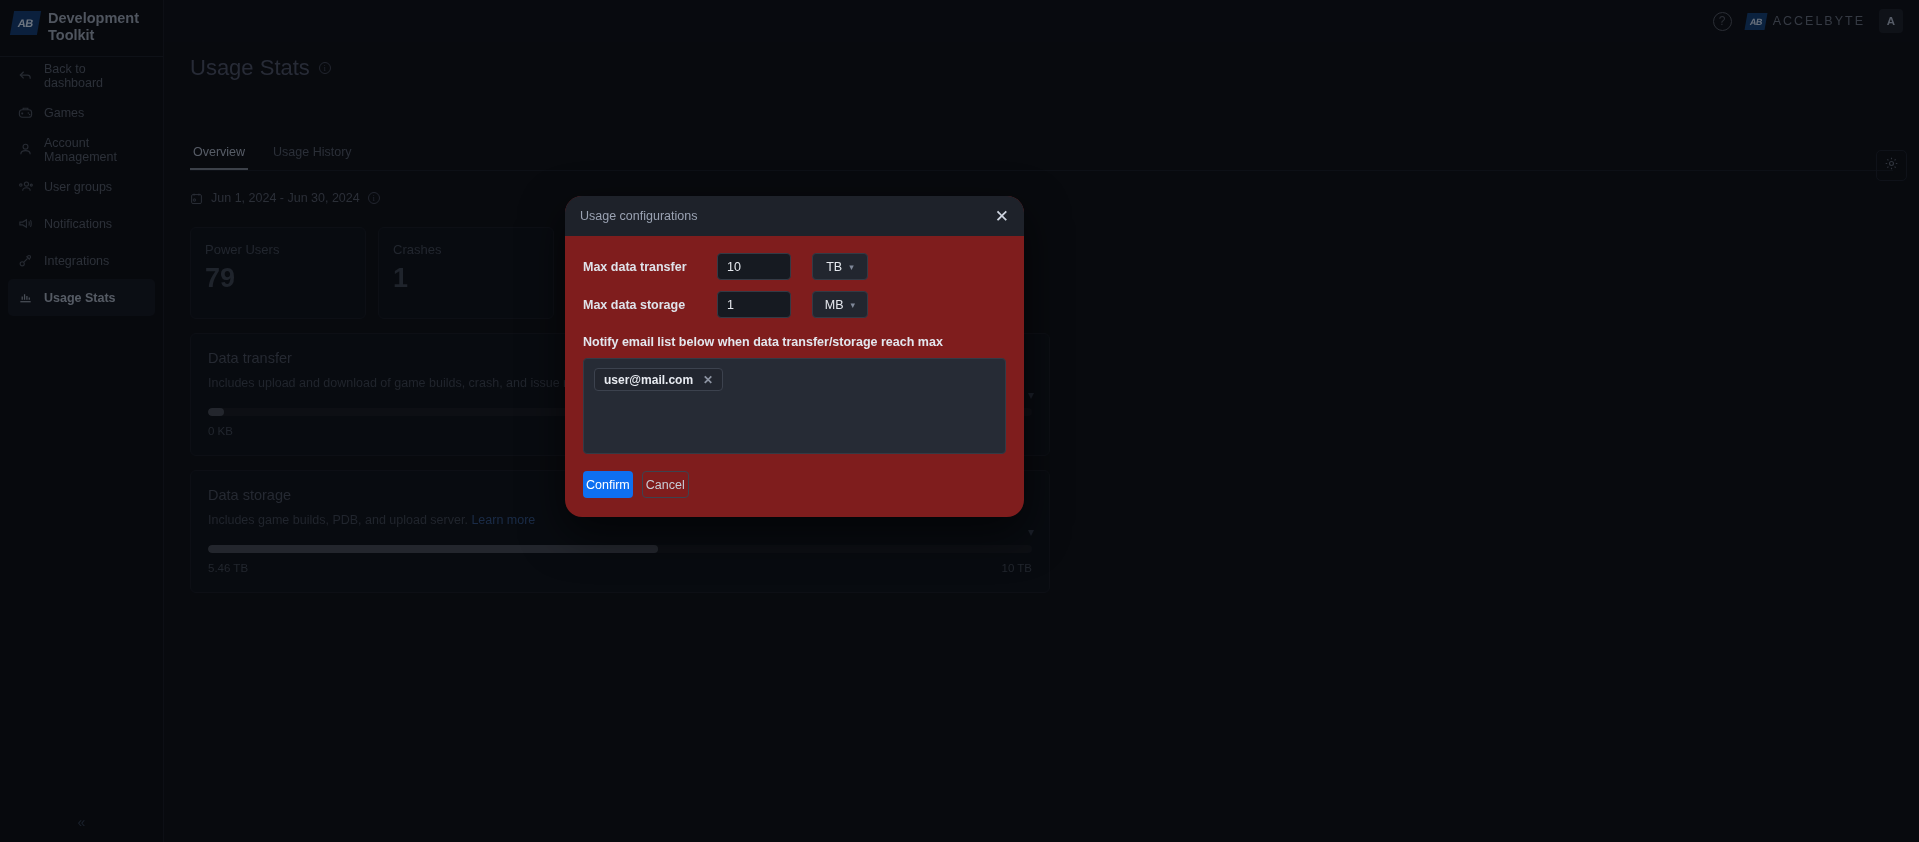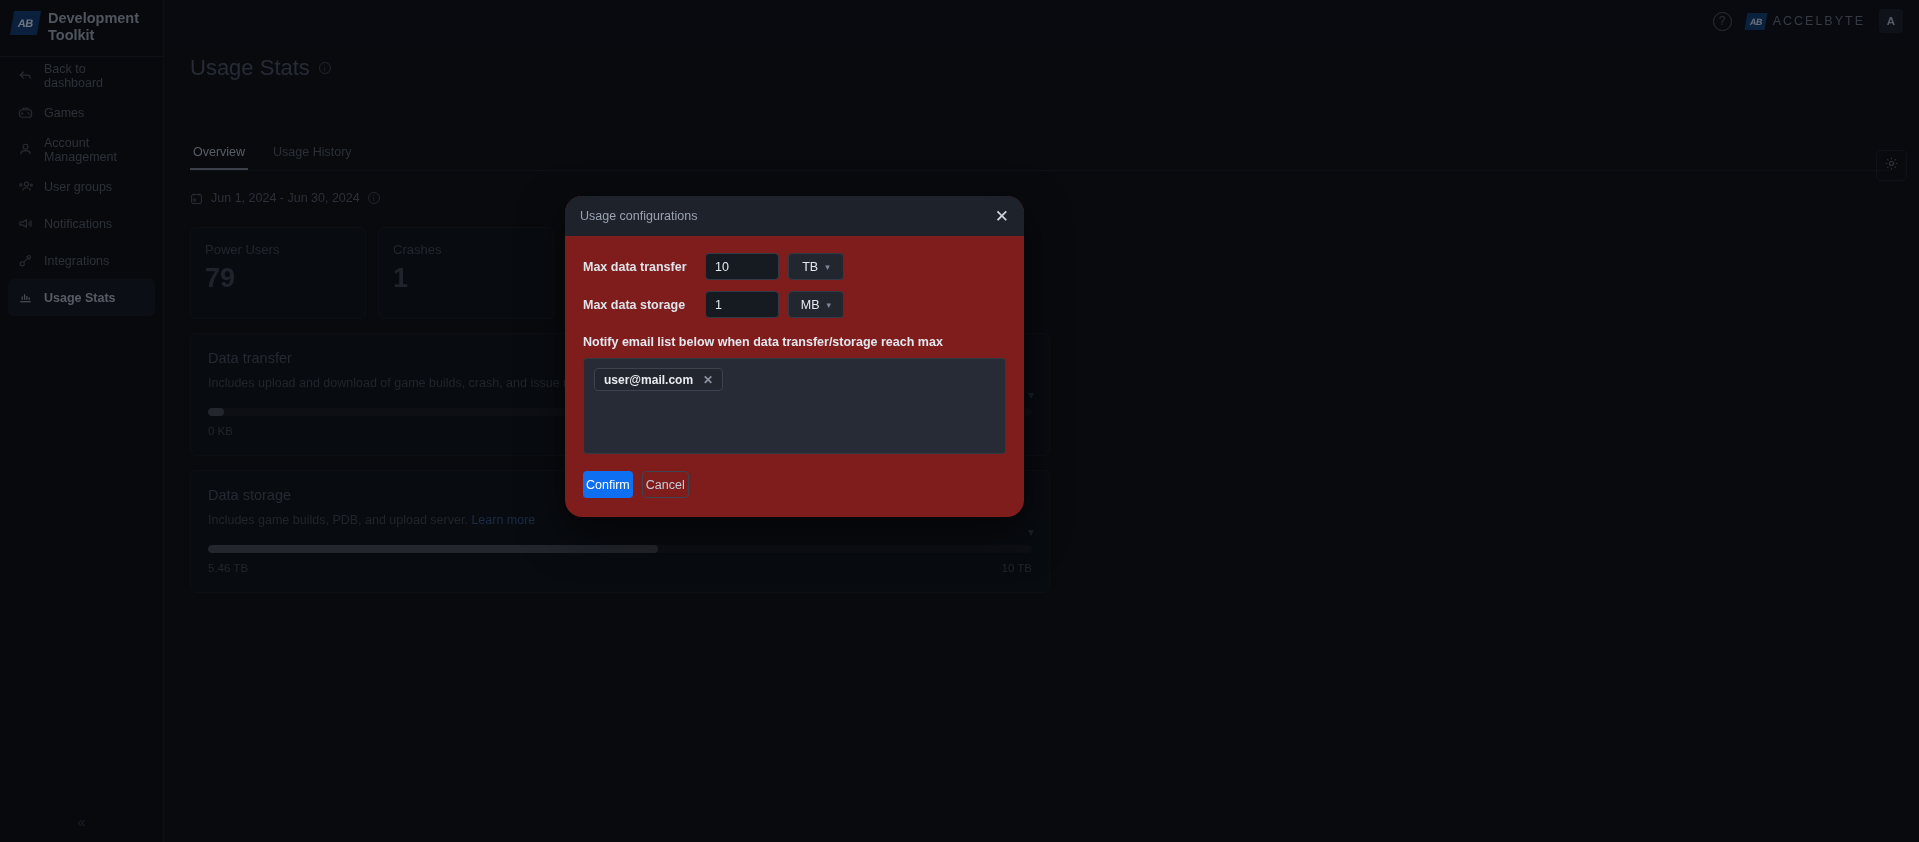--- a/index.html
+++ b/index.html
@@ -182,21 +182,21 @@
   }
   .modal-head {
     height: 40px; background: #1e222a;
     display: flex; align-items: center; justify-content: space-between;
     padding: 0 15px;
   }
   .modal-title { font-size: 12.5px; color: #9aa2b2; }
   .modal-close { color: #cfd5e0; font-size: 17px; line-height: 1; }
   .modal-body { padding: 17px 18px 0 18px; }
 
-  .frow { display: flex; align-items: center; margin-bottom: 11px; }
+  .frow { display: flex; align-items: center; margin-bottom: 11px; gap: 12px; }
   .flabel { width: 122px; font-size: 12.5px; color: #dfe3ea; font-weight: bold; }
   .finput {
     width: 74px; height: 27px;
     background: #161a21; border: 1px solid #343a45; border-radius: 4px;
     color: #e6e9ef; font-size: 12.5px;
     padding: 0 9px;
     font-family: "Liberation Sans", sans-serif;
   }
   .fselect {
     margin-left: 9px;

